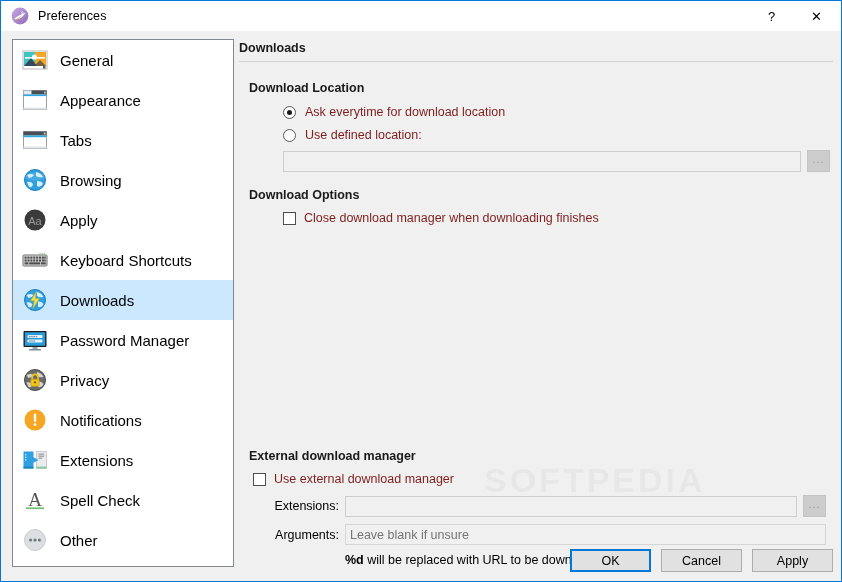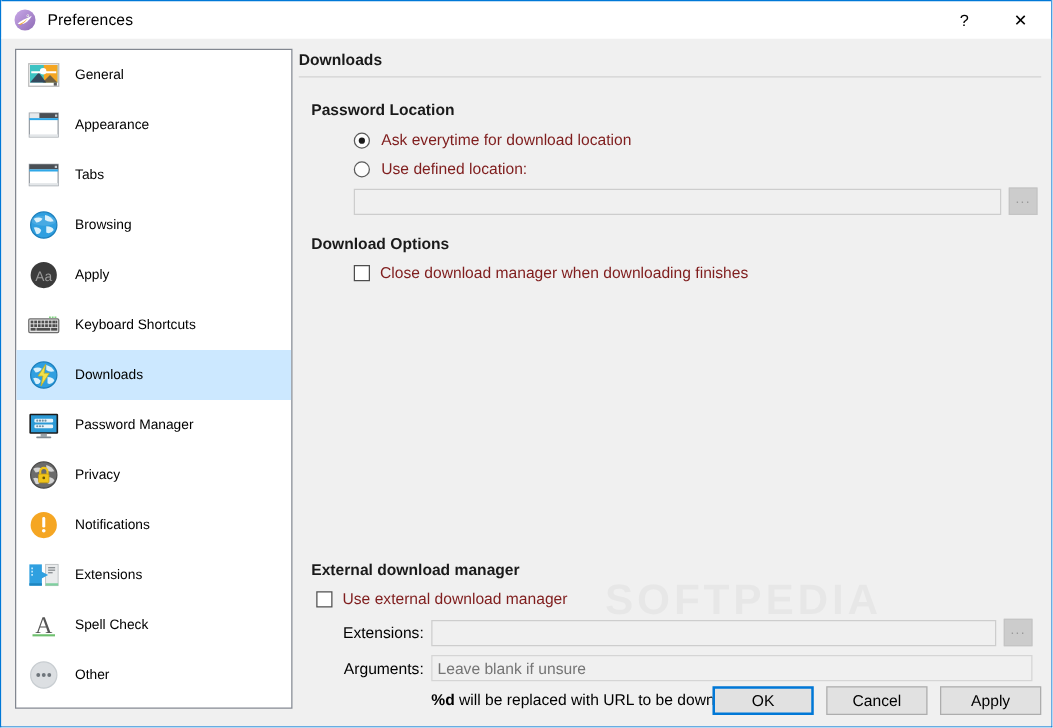--- a/index.html
+++ b/index.html
@@ -80,21 +80,21 @@
     user-select: none;
   }
   .side-item.selected { background: #cce8ff; }
   .side-icon {
     width: 28px; height: 28px;
     margin-right: 11px;
     flex: 0 0 auto;
     position: relative;
   }
   .side-label {
-    font-size: 11px;
+    font-size: 15px;
     color: #000000;
   }
 
   
   #panel {
     position: absolute;
     left: 238px; top: 6px;
     width: 594px;
     height: 528px;
   }
@@ -463,21 +463,21 @@
       </div>
 
     </div>
 
     <div id="panel">
 
       <div id="panel-title">Downloads</div>
       <div id="panel-rule"></div>
 
       <div style="margin-top:19px; margin-left:10px;">
-        <div class="group-title">Password Location</div>
+        <div class="group-title">Download Location</div>
 
         <div class="row" style="margin-top:10px; margin-left:34px;">
           <span class="radio checked"></span>
           <span class="ctl-label">Ask everytime for download location</span>
         </div>
 
         <div class="row" style="margin-top:9px; margin-left:34px;">
           <span class="radio"></span>
           <span class="ctl-label">Use defined location:</span>
         </div>

